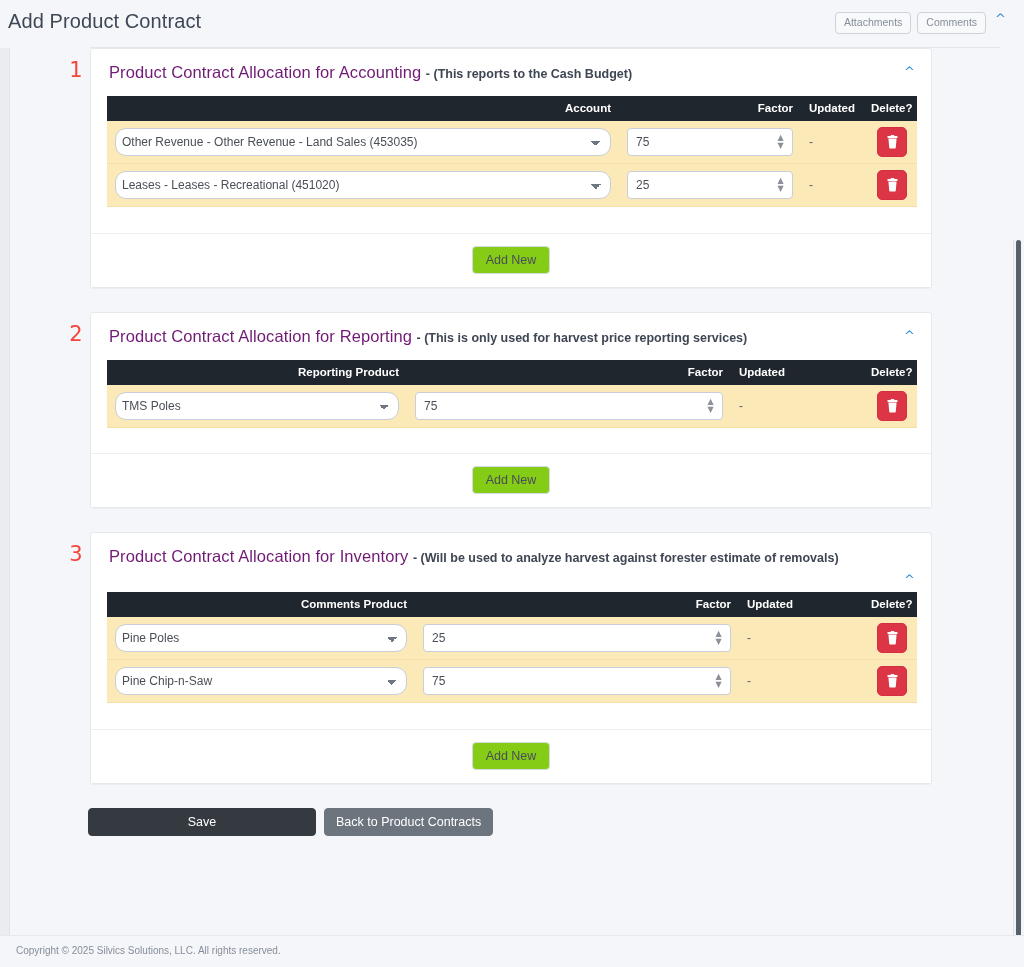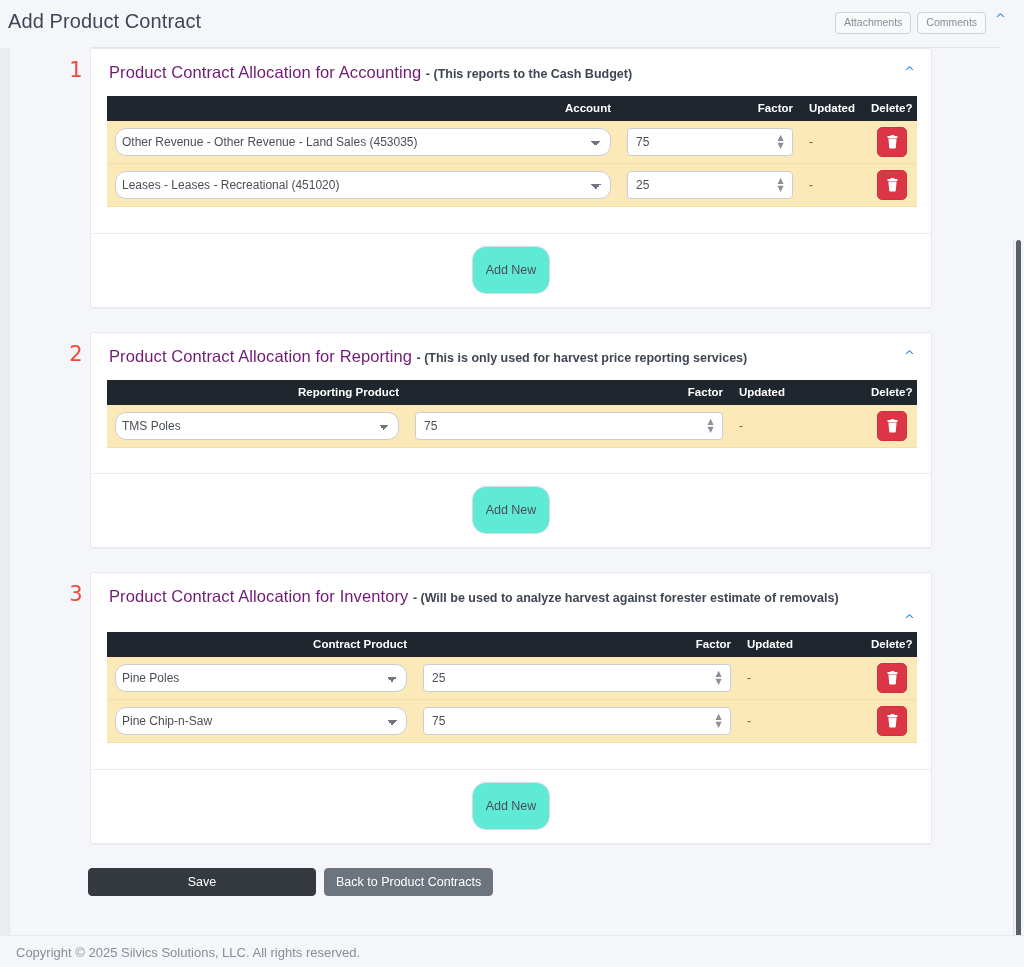--- a/index.html
+++ b/index.html
@@ -233,24 +233,24 @@
   .card-foot {
     border-top: 1px solid #eceef1;
     padding: 12px 0 13px;
     text-align: center;
     background: #fff;
   }
   .addnew {
     font-family: "Liberation Sans", sans-serif;
     font-size: 12.5px;
     color: #4a4f57;
-    background: #5eead4;
+    background: #84cc16;
     border: 1px solid #d7dbe1;
-    border-radius: 14px;
-    padding: 16px 13px;
+    border-radius: 4px;
+    padding: 6px 13px;
     cursor: pointer;
   }
 
   
   .actions {
     margin: 4px 0 0 88px;
     display: flex;
     align-items: center;
     gap: 8px;
   }
@@ -282,21 +282,21 @@
     position: absolute;
     left: 0; bottom: 0;
     width: 1024px;
     height: 32px;
     background: #f4f6f9;
     border-top: 1px solid #e6e9ee;
   }
   .footer span {
     position: absolute;
     left: 16px; top: 9px;
-    font-size: 13px;
+    font-size: 10px;
     color: #878e99;
   }
 
   
   .vscroll {
     position: absolute;
     right: 2px;
     top: 240px;
     width: 9px;
     height: 700px;
@@ -498,21 +498,21 @@
       <div class="card-body">
         <table class="alloc">
           <colgroup>
             <col style="width:308px">
               <col style="width:324px">
               <col style="width:124px">
               <col style="width:54px">
           </colgroup>
           <thead>
             <tr>
-              <th>Contract Product</th>
+              <th>Comments Product</th>
               <th>Factor</th>
               <th class="c-upd">Updated</th>
               <th class="c-del">Delete?</th>
             </tr>
           </thead>
           <tbody>
             <tr class="datarow">
               <td>
                 <select class="prod">
                   <option>Pine Poles</option>

